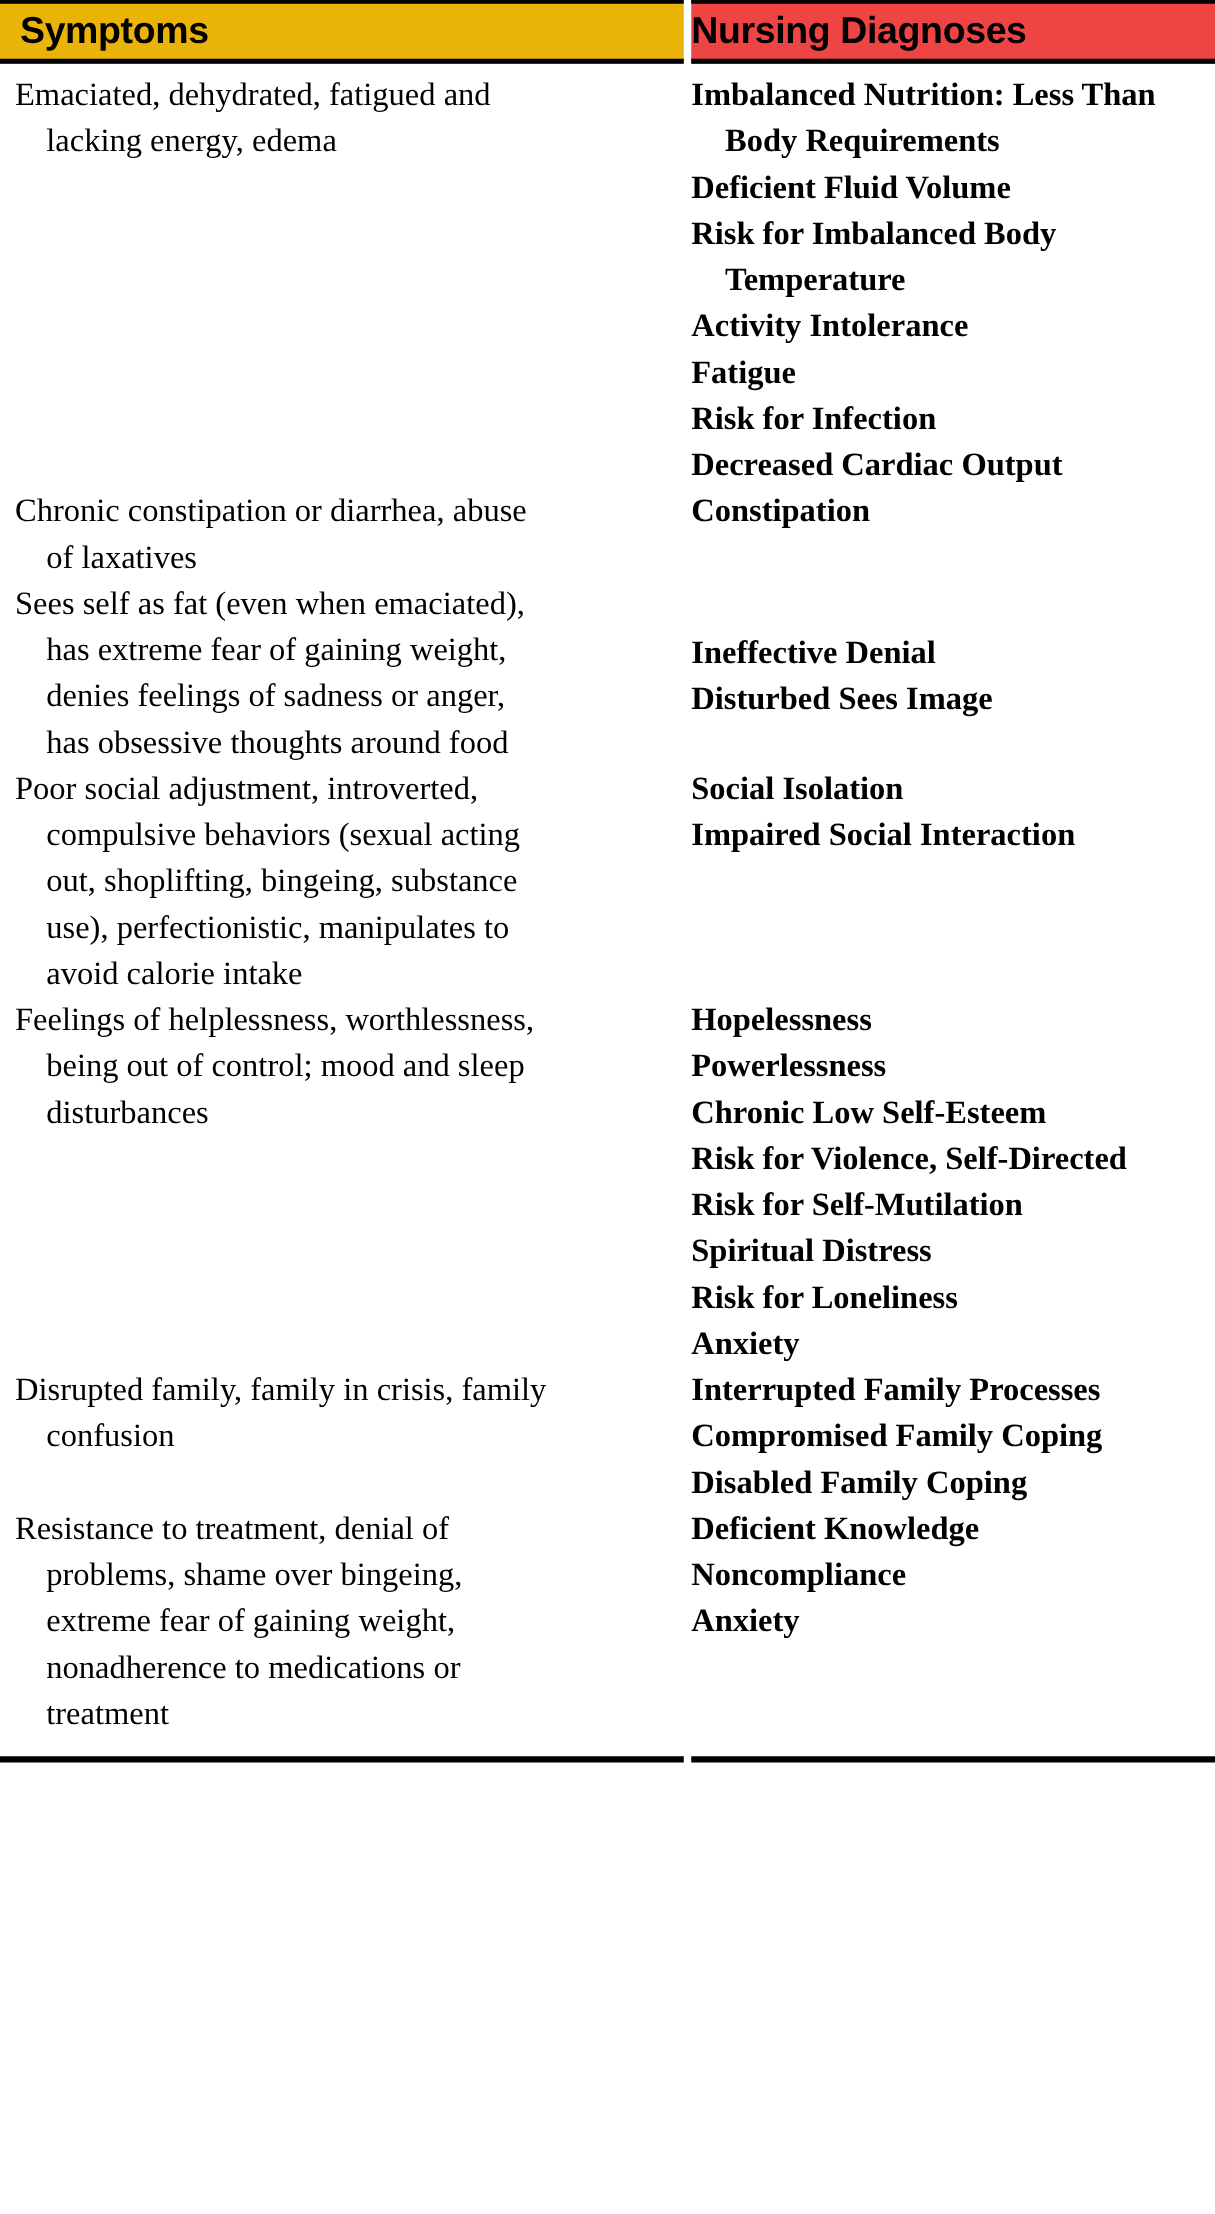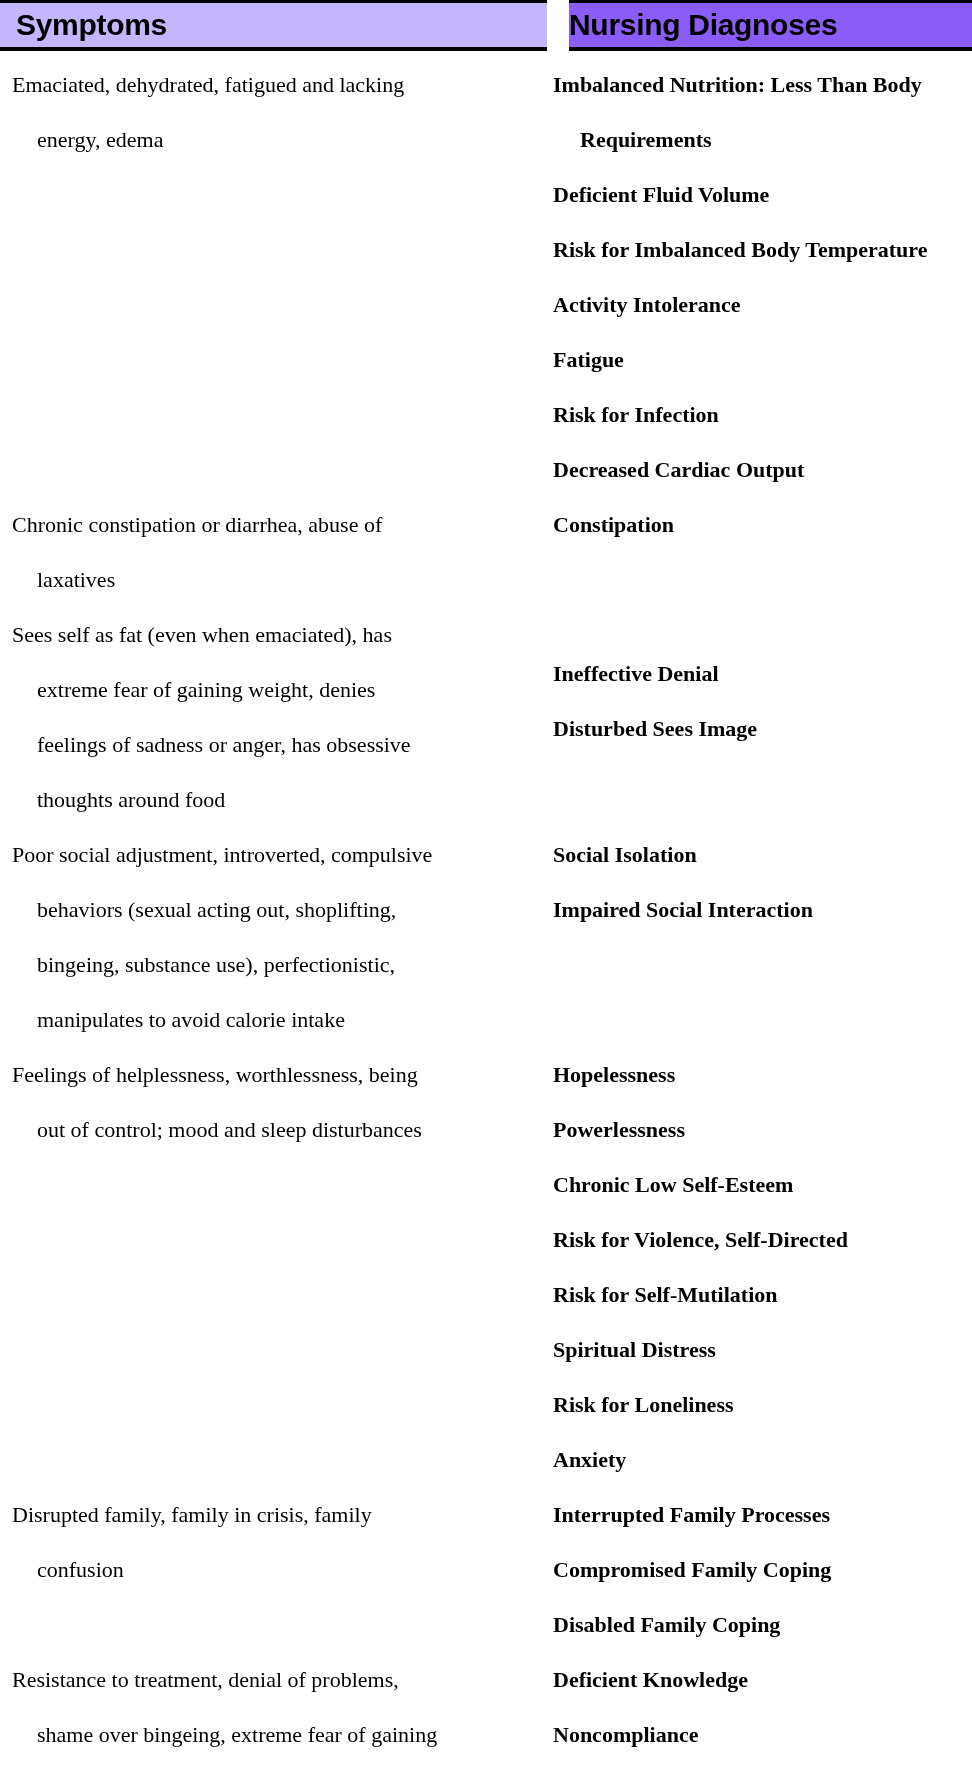--- a/index.html
+++ b/index.html
@@ -25,42 +25,42 @@
     height: 44px;
     display: flex;
     align-items: center;
     font-family: "Liberation Sans", sans-serif;
     font-weight: bold;
     font-size: 30px;
     letter-spacing: -0.3px;
   }
   .hcell.hleft { padding-left: 16px; }
   
-  .cell { font-size: 22px; line-height: 55px; }
+  .cell { font-size: 26px; line-height: 37px; }
   .scell { padding-left: 12px; font-weight: normal; }
   .scell .para {
     width: 403px;
     padding-left: 25px;
     text-indent: -25px;
   }
   .dcell { font-weight: bold; }
   .dcell .dx {
     width: 358px;
     padding-left: 27px;
     text-indent: -27px;
   }
   .rtop { padding-top: 6px; }
   .rlast { padding-bottom: 16px; border-bottom: 5px solid #000; }
 </style>
 </head>
 <body style="background: rgb(255, 255, 255); color: rgb(0, 0, 0);">
 
 <div class="table" id="table">
-  <div class="hcell hleft" style="background: #c4b5fd; border-top-color: rgb(0, 0, 0); border-bottom-color: rgb(0, 0, 0);">Symptoms</div>
-  <div class="hcell hright" style="background: #8b5cf6; border-top-color: rgb(0, 0, 0); border-bottom-color: rgb(0, 0, 0); margin-left: 16px;">Nursing Diagnoses</div>
+  <div class="hcell hleft" style="background: #eab308; border-top-color: rgb(0, 0, 0); border-bottom-color: rgb(0, 0, 0);">Symptoms</div>
+  <div class="hcell hright" style="background: #ef4444; border-top-color: rgb(0, 0, 0); border-bottom-color: rgb(0, 0, 0);">Nursing Diagnoses</div>
 
 <div class="cell scell rtop">
       <div class="para">Emaciated, dehydrated, fatigued and lacking energy, edema</div>
     </div>
     <div class="cell dcell rtop">
       <div class="dx">Imbalanced Nutrition: Less Than Body Requirements</div>
       <div class="dx">Deficient Fluid Volume</div>
       <div class="dx">Risk for Imbalanced Body Temperature</div>
       <div class="dx">Activity Intolerance</div>
       <div class="dx">Fatigue</div>

